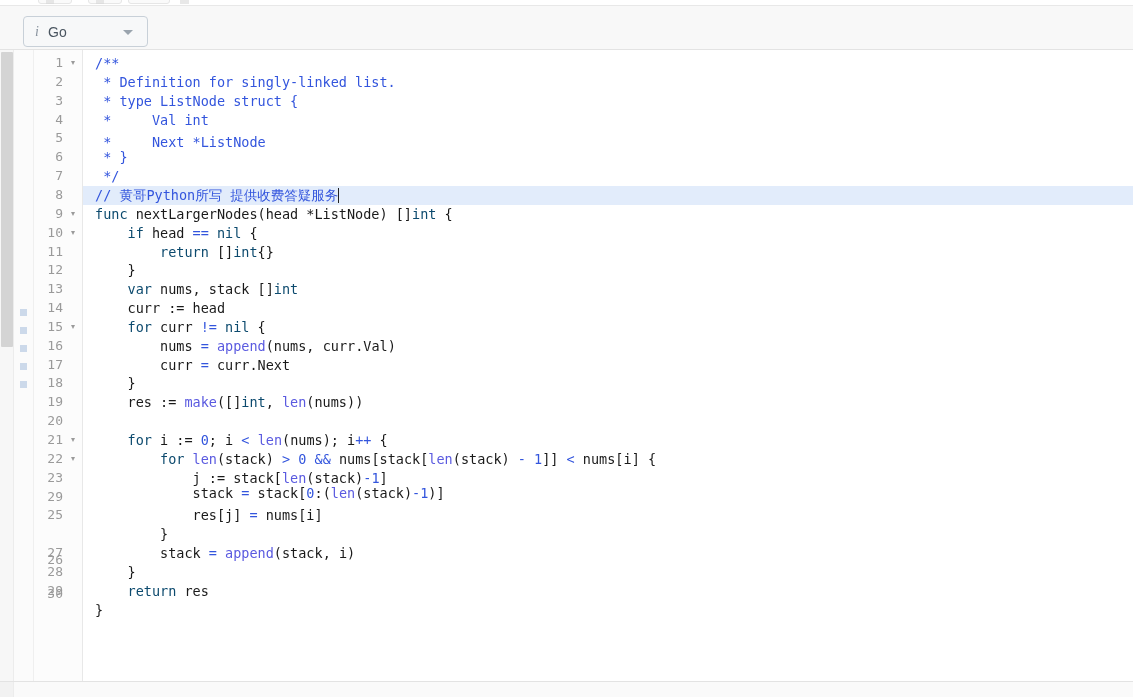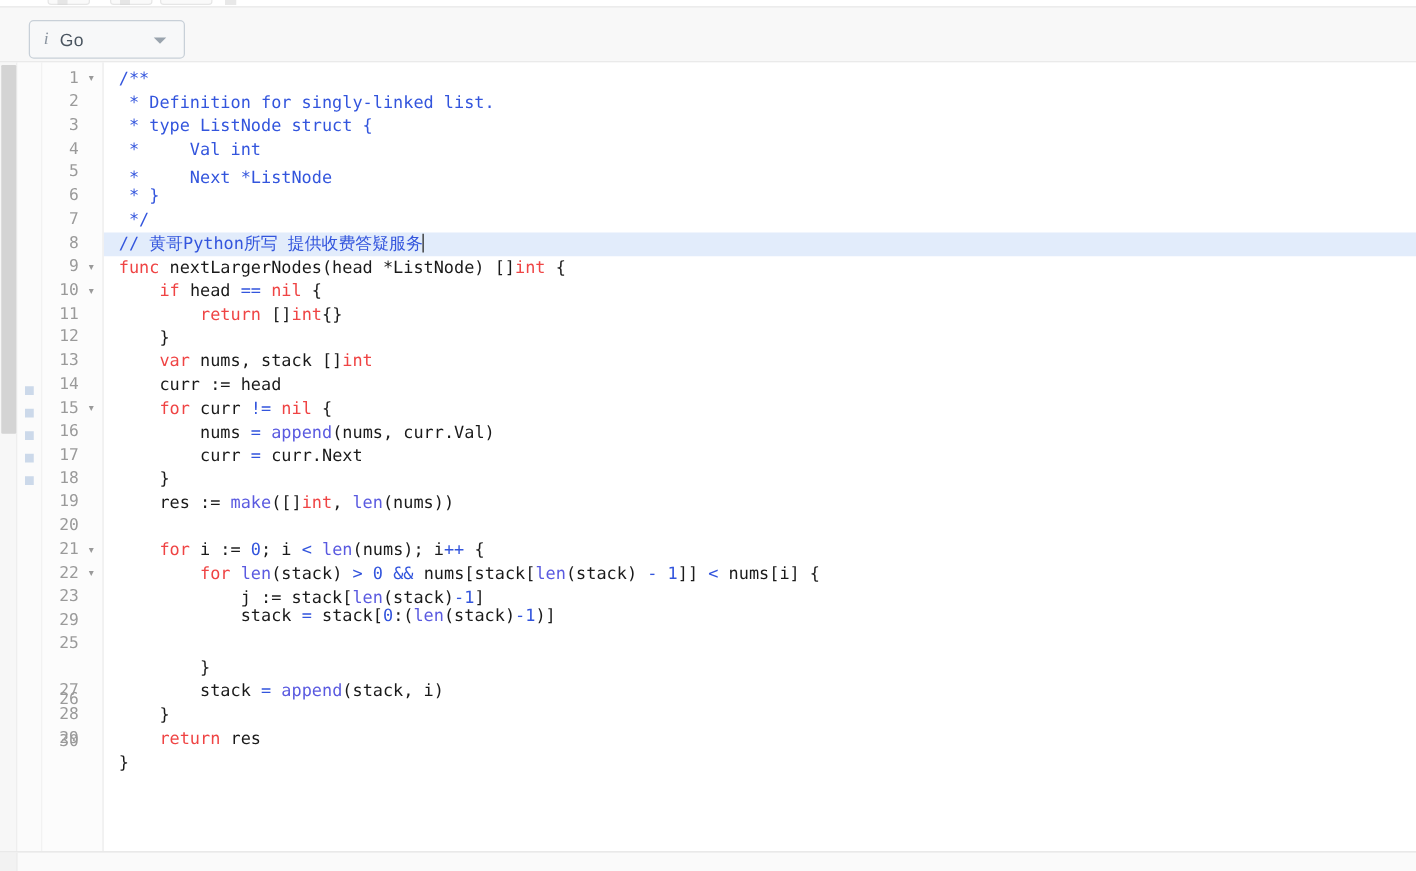--- a/index.html
+++ b/index.html
@@ -177,21 +177,21 @@
     height: 18.85px;
     line-height: 18.85px;
     font-family: "DejaVu Sans Mono", monospace;
     font-size: 13.5px;
     white-space: pre;
     color: #1a1a1a;
   }
 
   
   .t-cm  { color: #3355dd; }            
-  .t-kw  { color: #ef4444; }            
+  .t-kw  { color: #0c4a6e; }            
   .t-bi  { color: #5a5ae0; }            
   .t-num { color: #3355dd; }            
   .t-op  { color: #3355dd; }            
   .t-id  { color: #1a1a1a; }            
 
   .caret {
     display: inline-block;
     width: 1px;
     height: 15px;
     background: #222;
@@ -308,20 +308,21 @@
         <div class="code-line" style="top: 267.9px;"><span class="t-id">    </span><span class="t-kw">for</span><span class="t-id"> curr </span><span class="t-op">!=</span><span class="t-id"> </span><span class="t-kw">nil</span><span class="t-id"> {</span></div>
         <div class="code-line" style="top: 286.75px;"><span class="t-id">        nums </span><span class="t-op">=</span><span class="t-id"> </span><span class="t-bi">append</span><span class="t-id">(nums, curr.Val)</span></div>
         <div class="code-line" style="top: 305.6px;"><span class="t-id">        curr </span><span class="t-op">=</span><span class="t-id"> curr.Next</span></div>
         <div class="code-line" style="top: 324.45px;"><span class="t-id">    }</span></div>
         <div class="code-line" style="top: 343.3px;"><span class="t-id">    res := </span><span class="t-bi">make</span><span class="t-id">([]</span><span class="t-kw">int</span><span class="t-id">, </span><span class="t-bi">len</span><span class="t-id">(nums))</span></div>
         <div class="code-line" style="top: 362.15px;"><span class="t-id"></span></div>
         <div class="code-line" style="top: 381px;"><span class="t-id">    </span><span class="t-kw">for</span><span class="t-id"> i := </span><span class="t-num">0</span><span class="t-id">; i </span><span class="t-op">&lt;</span><span class="t-id"> </span><span class="t-bi">len</span><span class="t-id">(nums); i</span><span class="t-op">++</span><span class="t-id"> {</span></div>
         <div class="code-line" style="top: 399.85px;"><span class="t-id">        </span><span class="t-kw">for</span><span class="t-id"> </span><span class="t-bi">len</span><span class="t-id">(stack) </span><span class="t-op">&gt;</span><span class="t-id"> </span><span class="t-num">0</span><span class="t-id"> </span><span class="t-op">&amp;&amp;</span><span class="t-id"> nums[stack[</span><span class="t-bi">len</span><span class="t-id">(stack) </span><span class="t-op">-</span><span class="t-id"> </span><span class="t-num">1</span><span class="t-id">]] </span><span class="t-op">&lt;</span><span class="t-id"> nums[i] {</span></div>
         <div class="code-line" style="top: 418.7px;"><span class="t-id">            j := stack[</span><span class="t-bi">len</span><span class="t-id">(stack)</span><span class="t-op">-</span><span class="t-num">1</span><span class="t-id">]</span></div>
         <div class="code-line" style="top: 434px;"><span class="t-id">            stack </span><span class="t-op">=</span><span class="t-id"> stack[</span><span class="t-num">0</span><span class="t-id">:(</span><span class="t-bi">len</span><span class="t-id">(stack)</span><span class="t-op">-</span><span class="t-num">1</span><span class="t-id">)]</span></div>
+        <div class="code-line" style="top: 456.4px;"><span class="t-id">            res[j] </span><span class="t-op">=</span><span class="t-id"> nums[i]</span></div>
         <div class="code-line" style="top: 475.25px;"><span class="t-id">        }</span></div>
         <div class="code-line" style="top: 494.1px;"><span class="t-id">        stack </span><span class="t-op">=</span><span class="t-id"> </span><span class="t-bi">append</span><span class="t-id">(stack, i)</span></div>
         <div class="code-line" style="top: 512.95px;"><span class="t-id">    }</span></div>
         <div class="code-line" style="top: 531.8px;"><span class="t-id">    </span><span class="t-kw">return</span><span class="t-id"> res</span></div>
         <div class="code-line" style="top: 550.65px;"><span class="t-id">}</span></div>
       </div>
   </div>
 
   <div class="bottom-strip">
     <div class="bottom-rail"></div>

